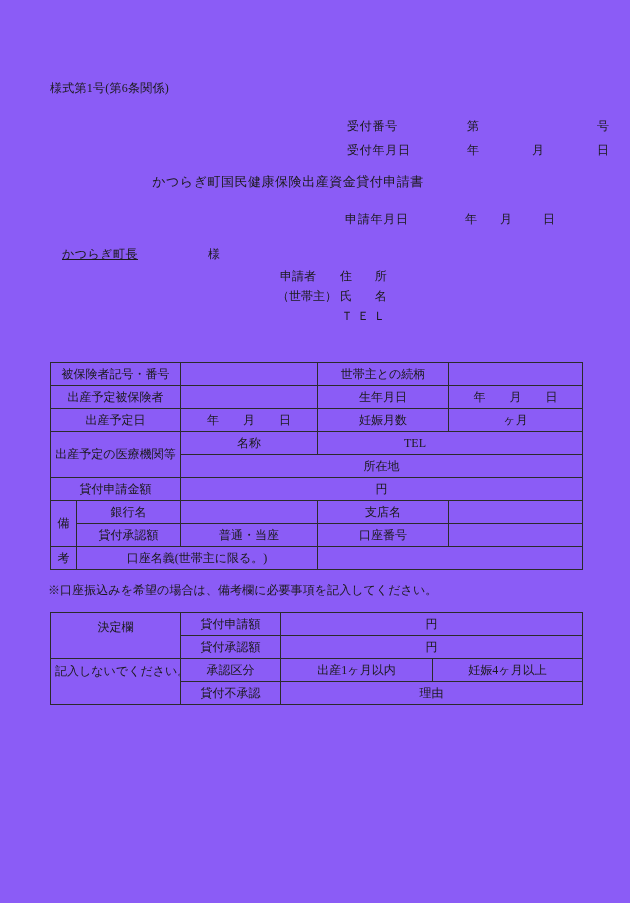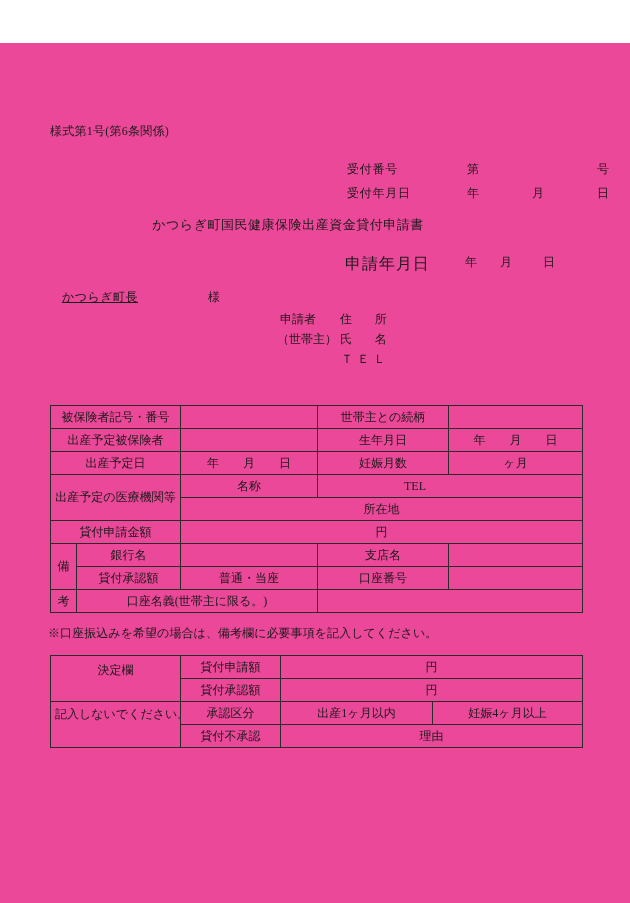--- a/index.html
+++ b/index.html
@@ -12,22 +12,21 @@
     height: 903px;
     position: relative;
     font-family: "Liberation Serif", "DejaVu Serif", serif;
     color: #1a1a1a;
     font-size: 11.5px;
     overflow: hidden;
   }
   .page {
     position: absolute;
     inset: 0;
-    background: #ec4899;
-    margin-top: 43px;
+    background: #8b5cf6;
   }
 
   
   .abs { position: absolute; white-space: nowrap; }
 
   
   #form-code { left: 50px; top: 80px; font-size: 12px; letter-spacing: 0.02em; }
 
   .recv-row { position: absolute; height: 16px; }
   .recv-label { position: absolute; left: 0; top: 0; letter-spacing: 0.06em; font-size: 12px;}
@@ -35,21 +34,21 @@
   .recv-b { position: absolute; left: 185px; top: 0; font-size: 12px;}
   .recv-c { position: absolute; left: 250px; top: 0; font-size: 12px;}
 
   #doc-title {
     left: 0; right: 0; top: 173px;
     text-align: center;
     font-size: 13px;
     letter-spacing: 0.04em;
   }
 
-  #apply-date-label { left: 345px; top: 211px; font-size: 16px; letter-spacing: 0.06em; }
+  #apply-date-label { left: 345px; top: 211px; font-size: 12px; letter-spacing: 0.06em; }
   #apply-date-y { left: 465px; top: 211px; font-size: 12px; }
   #apply-date-m { left: 500px; top: 211px; font-size: 12px; }
   #apply-date-d { left: 543px; top: 211px; font-size: 12px; }
 
   #addressee { left: 62px; top: 246px; font-size: 12px; letter-spacing: 0.04em; text-decoration: underline; }
   #addressee-honorific { left: 208px; top: 246px; font-size: 12px; }
 
   #applicant-l1 { left: 280px; top: 268px; font-size: 12px; }
   #applicant-l2 { left: 277px; top: 288px; font-size: 12px; text-align: right; }
   #applicant-v1 { left: 340px; top: 268px; font-size: 12px; letter-spacing: 0.45em; }

